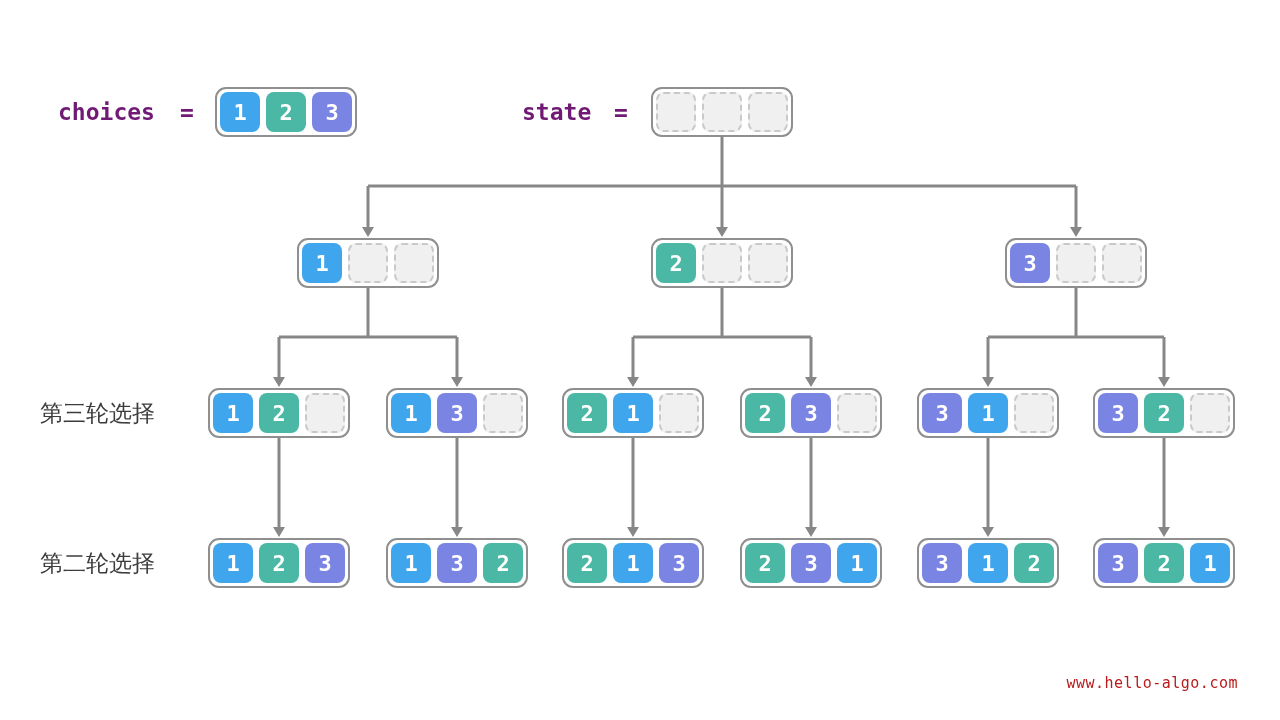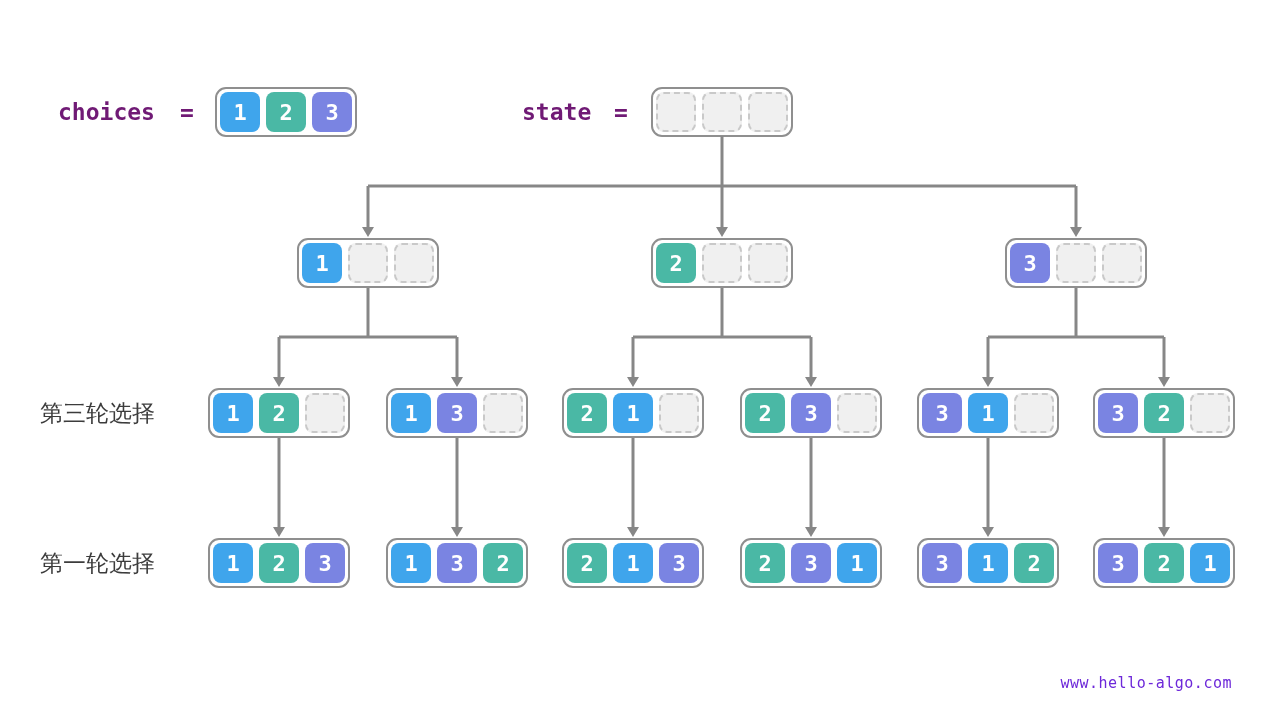--- a/index.html
+++ b/index.html
@@ -64,25 +64,25 @@
     border: 2px dashed #c9c9c9;
   }
   #connectors {
     position: absolute;
     left: 0;
     top: 0;
     pointer-events: none;
   }
   .watermark {
     position: absolute;
-    right: 48px;
+    right: 42px;
     top: 674px;
     font-family: "DejaVu Sans Mono", monospace;
     font-size: 15px;
-    color: #6d28d9;
+    color: #b91c1c;
     letter-spacing: 0.5px;
     margin-left: 20px;
   }
 </style>
 </head>
 <body>
 
 <div id="canvas">
 
   <span class="code-label" style="left:58px; top:88px;">choices</span>
@@ -95,21 +95,21 @@
 
   <span class="code-label" style="left:522px; top:88px;">state</span>
   <span class="code-label" style="left:614px; top:88px;">=</span>
   <div class="array-node" style="left: 651px; top: 87px;">
       <div class="cell empty"></div>
       <div class="cell empty"></div>
       <div class="cell empty"></div>
     </div>
 
   <span class="row-label" style="left:40px; top:388px;">第三轮选择</span>
-  <span class="row-label" style="left:40px; top:538px;">第一轮选择</span>
+  <span class="row-label" style="left:40px; top:538px;">第二轮选择</span>
 
   <svg id="connectors" width="1280" height="720">
       <line x1="722" y1="136" x2="722" y2="229" stroke="#878787" stroke-width="3"></line>
       <line x1="368" y1="186" x2="1076" y2="186" stroke="#878787" stroke-width="3"></line>
       <line x1="368" y1="186" x2="368" y2="229" stroke="#878787" stroke-width="3"></line>
       <line x1="1076" y1="186" x2="1076" y2="229" stroke="#878787" stroke-width="3"></line>
       <polygon points="362,227 374,227 368,237" fill="#878787"></polygon>
       <polygon points="716,227 728,227 722,237" fill="#878787"></polygon>
       <polygon points="1070,227 1082,227 1076,237" fill="#878787"></polygon>
       <line x1="368" y1="287" x2="368" y2="337" stroke="#878787" stroke-width="3"></line>

